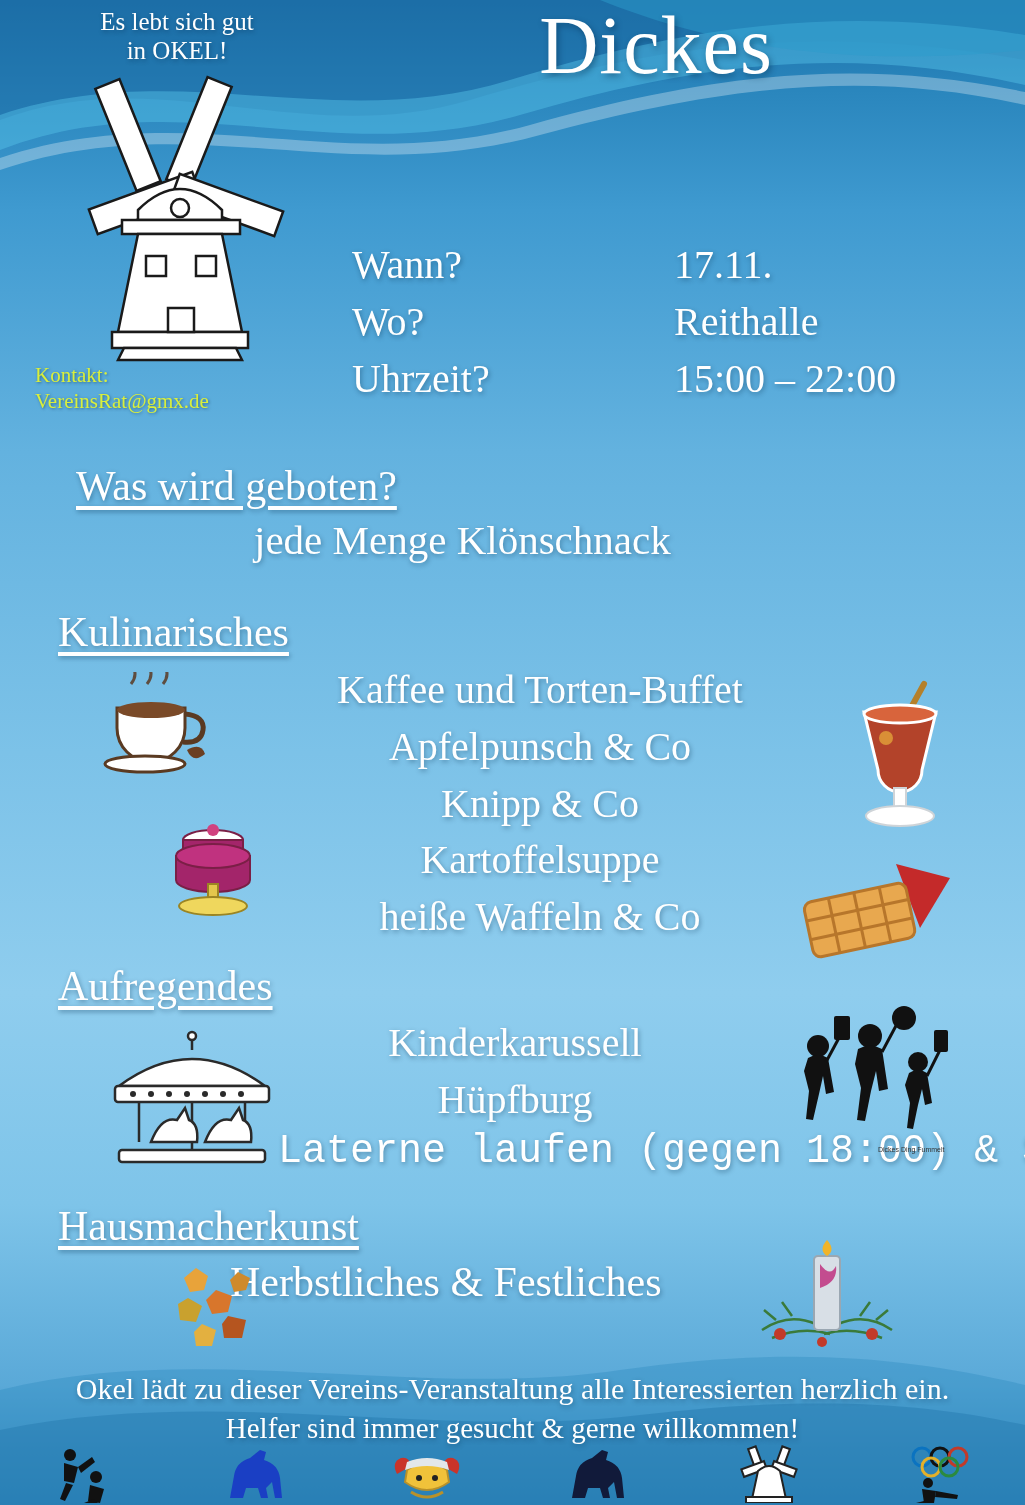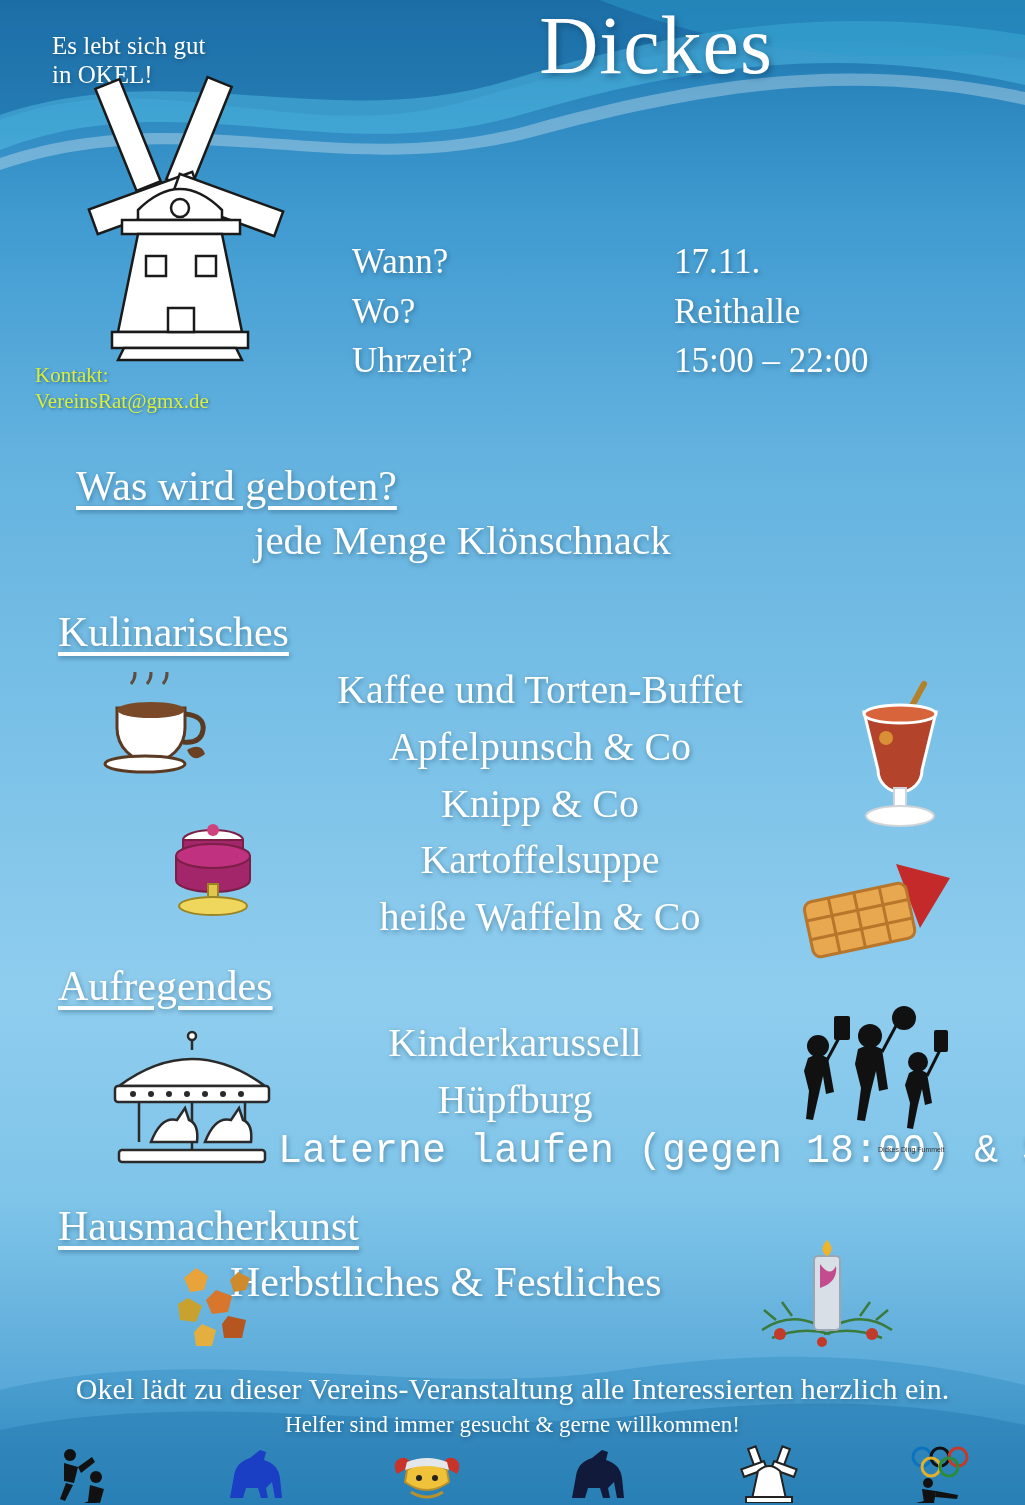--- a/index.html
+++ b/index.html
@@ -52,25 +52,25 @@
     line-height: 1.1;
     letter-spacing: 1px;
     text-shadow: 2px 3px 6px rgba(0,40,70,.45);
   }
 
   .mill-tagline {
     position: absolute;
     left: 52px;
     top: 8px;
     width: 250px;
+    text-align: center;
     color: #ffffff;
     font-size: 25px;
     line-height: 1.15;
     text-shadow: 1px 2px 4px rgba(0,40,70,.4);
-    margin-top: 24px;
   }
   .windmill {
     position: absolute;
     left: 60px;
     top: 60px;
     width: 240px;
     height: 310px;
   }
   .contact {
     position: absolute;
@@ -82,21 +82,21 @@
     line-height: 1.25;
     text-shadow: 1px 1px 3px rgba(0,40,70,.5);
   }
 
   .facts {
     position: absolute;
     left: 352px;
     top: 237px;
     width: 640px;
     color: #ffffff;
-    font-size: 35px;
+    font-size: 40px;
     line-height: 1.42;
     text-shadow: 1px 2px 5px rgba(0,40,70,.4);
   }
   .facts-row { display: flex; }
   .facts-q { width: 322px; }
   .facts-a { flex: 1; }
 
   .sect-head {
     position: absolute;
     color: #ffffff;
@@ -172,21 +172,21 @@
     font-size: 30px;
     text-shadow: 1px 2px 5px rgba(0,40,70,.4);
   }
   .footer2 {
     position: absolute;
     left: 0;
     top: 1412px;
     width: 1025px;
     text-align: center;
     color: #ffffff;
-    font-size: 23px;
+    font-size: 29px;
     text-shadow: 1px 2px 5px rgba(0,40,70,.4);
   }
   .footer-icons {
     position: absolute;
     left: 0;
     top: 1440px;
     width: 1025px;
     height: 65px;
     display: flex;
     justify-content: space-around;

